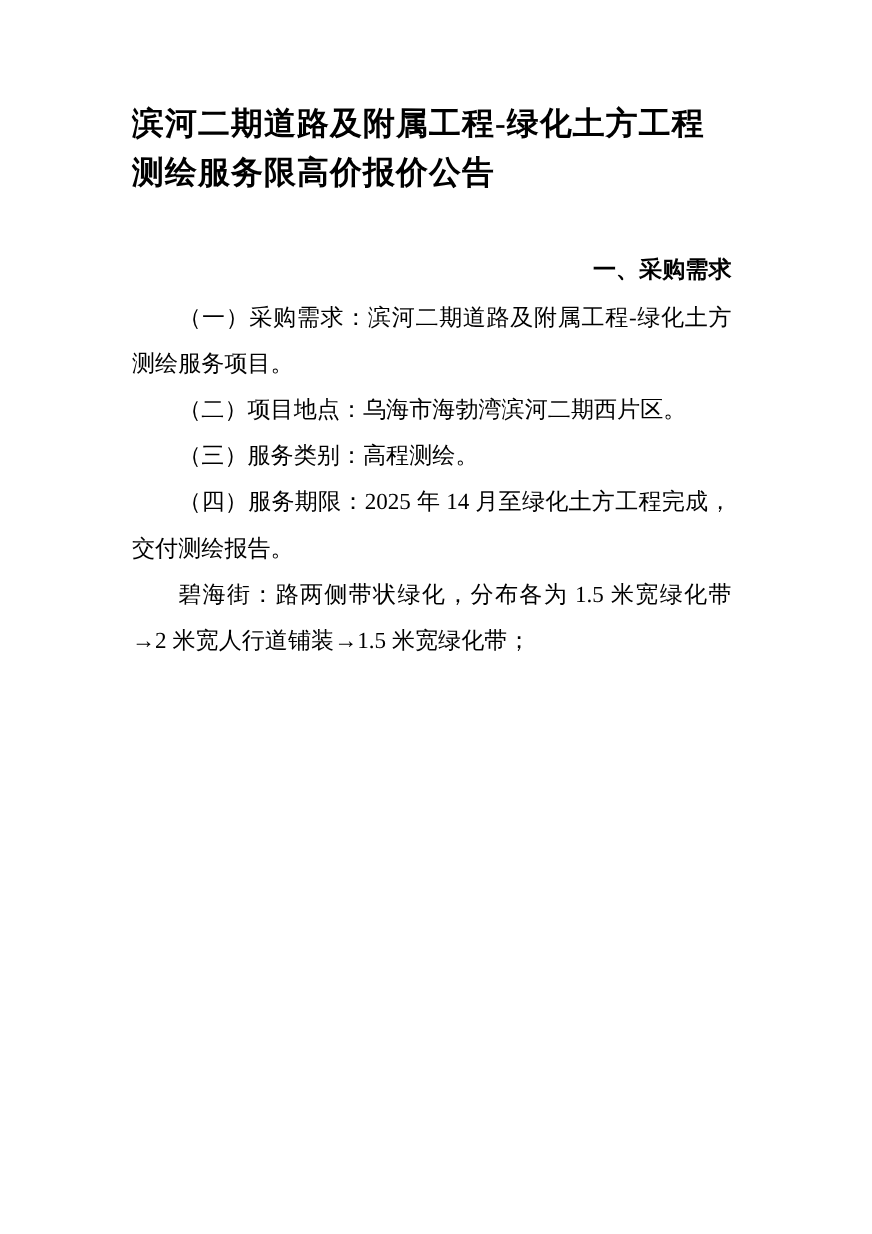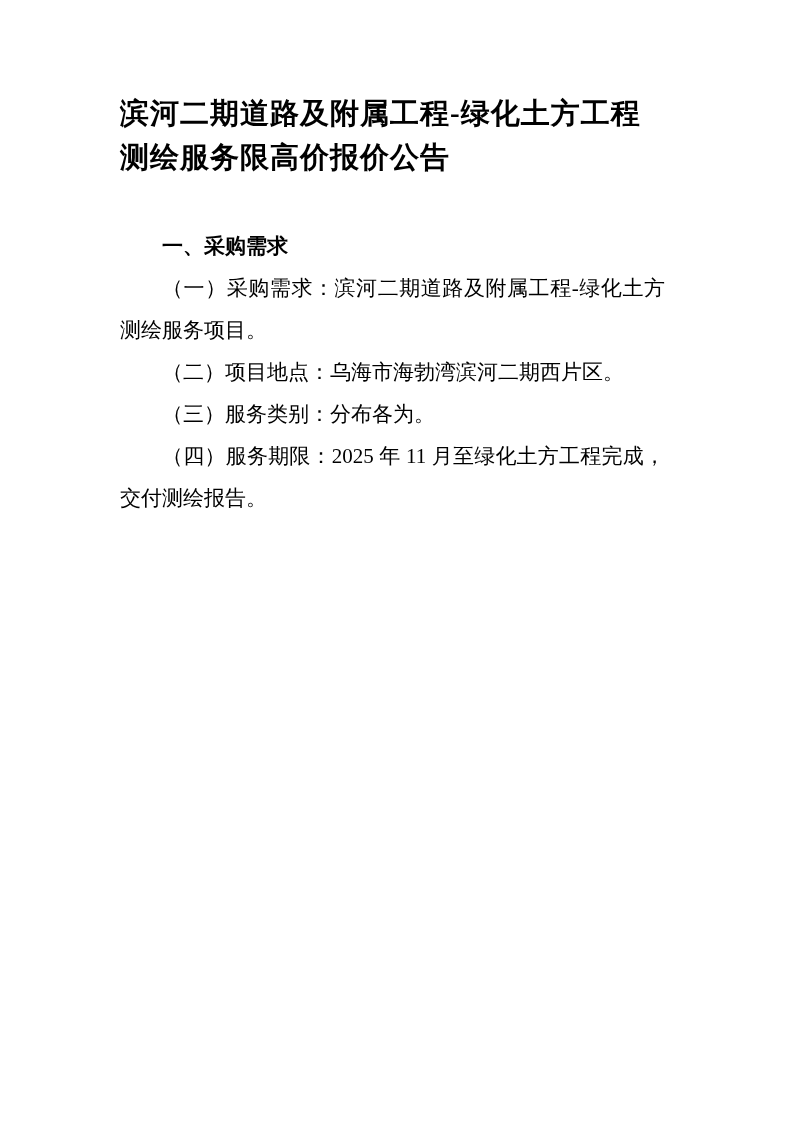--- a/index.html
+++ b/index.html
@@ -38,37 +38,38 @@
     text-align: justify;
     color: #000000;
   }
   .doc-body p {
     margin: 0;
     padding: 0;
     text-indent: 2em;
   }
   .doc-body p.sec-heading {
     font-weight: 700;
-    text-align: left;
+    text-align: right;
     font-family: "Liberation Sans", "DejaVu Sans", sans-serif;
   }
 </style>
 </head>
 <body>
 
 <div class="page">
   <div class="content">
 
     <div class="doc-title">
       <div>滨河二期道路及附属工程-绿化土方工程</div>
       <div>测绘服务限高价报价公告</div>
     </div>
 
     <div class="doc-body" id="doc-body">
         <p class="sec-heading">一、采购需求</p>
         <p class="para">（一）采购需求：滨河二期道路及附属工程-绿化土方测绘服务项目。</p>
         <p class="para">（二）项目地点：乌海市海勃湾滨河二期西片区。</p>
-        <p class="para">（三）服务类别：分布各为。</p>
-        <p class="para">（四）服务期限：2025 年 11 月至绿化土方工程完成，交付测绘报告。</p>
+        <p class="para">（三）服务类别：高程测绘。</p>
+        <p class="para">（四）服务期限：2025 年 14 月至绿化土方工程完成，交付测绘报告。</p>
+        <p class="para">碧海街：路两侧带状绿化，分布各为 1.5 米宽绿化带→2 米宽人行道铺装→1.5 米宽绿化带；</p>
       </div>
 
   </div>
 </div>
 
 </body></html>

